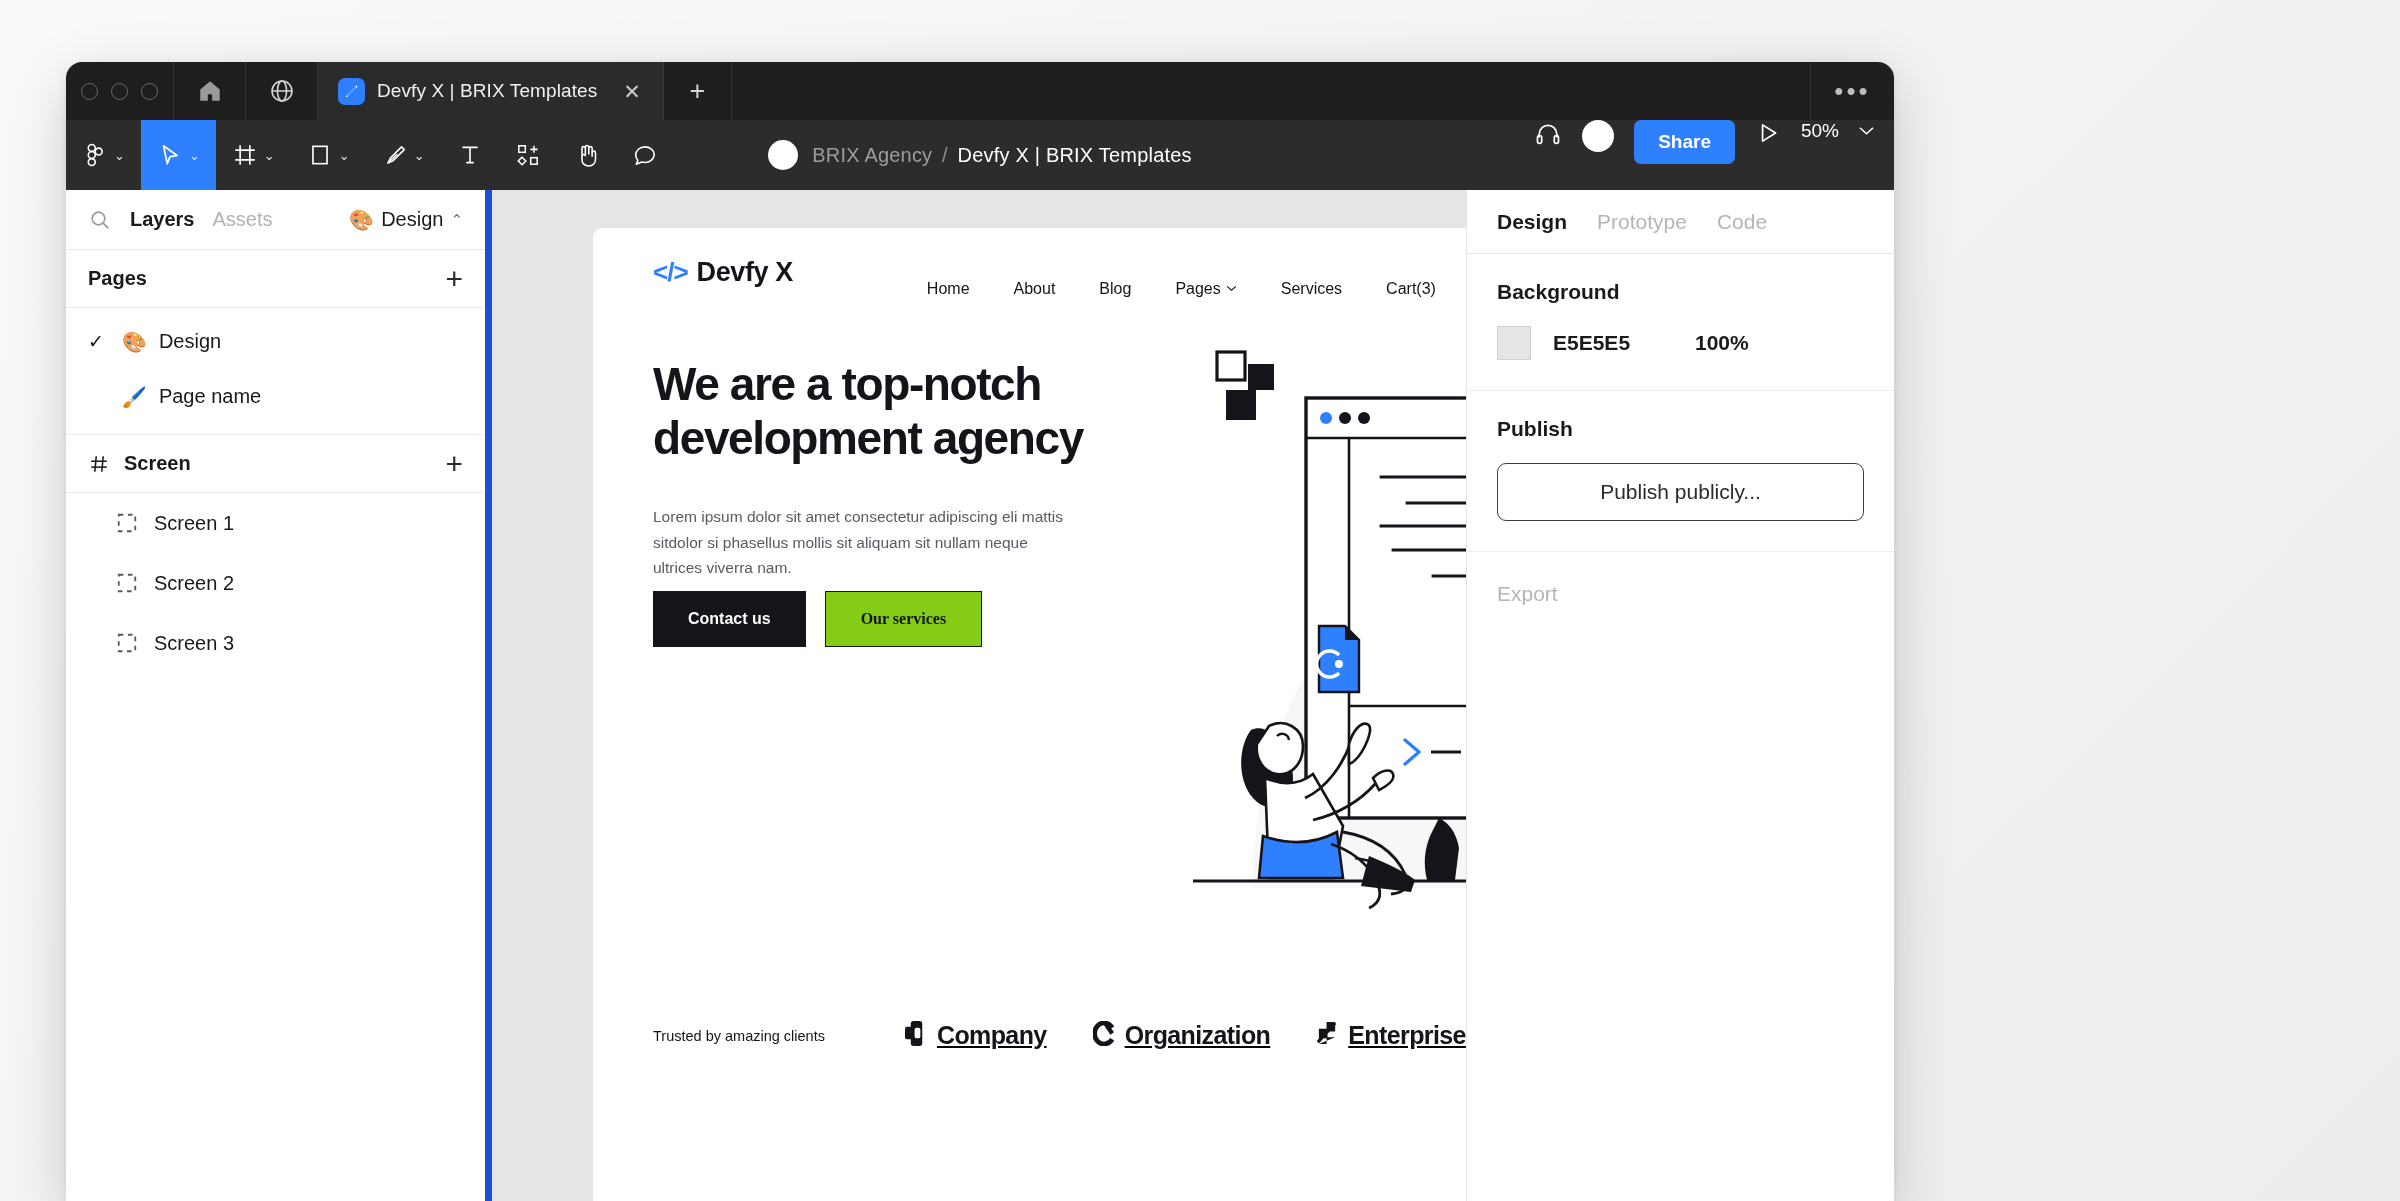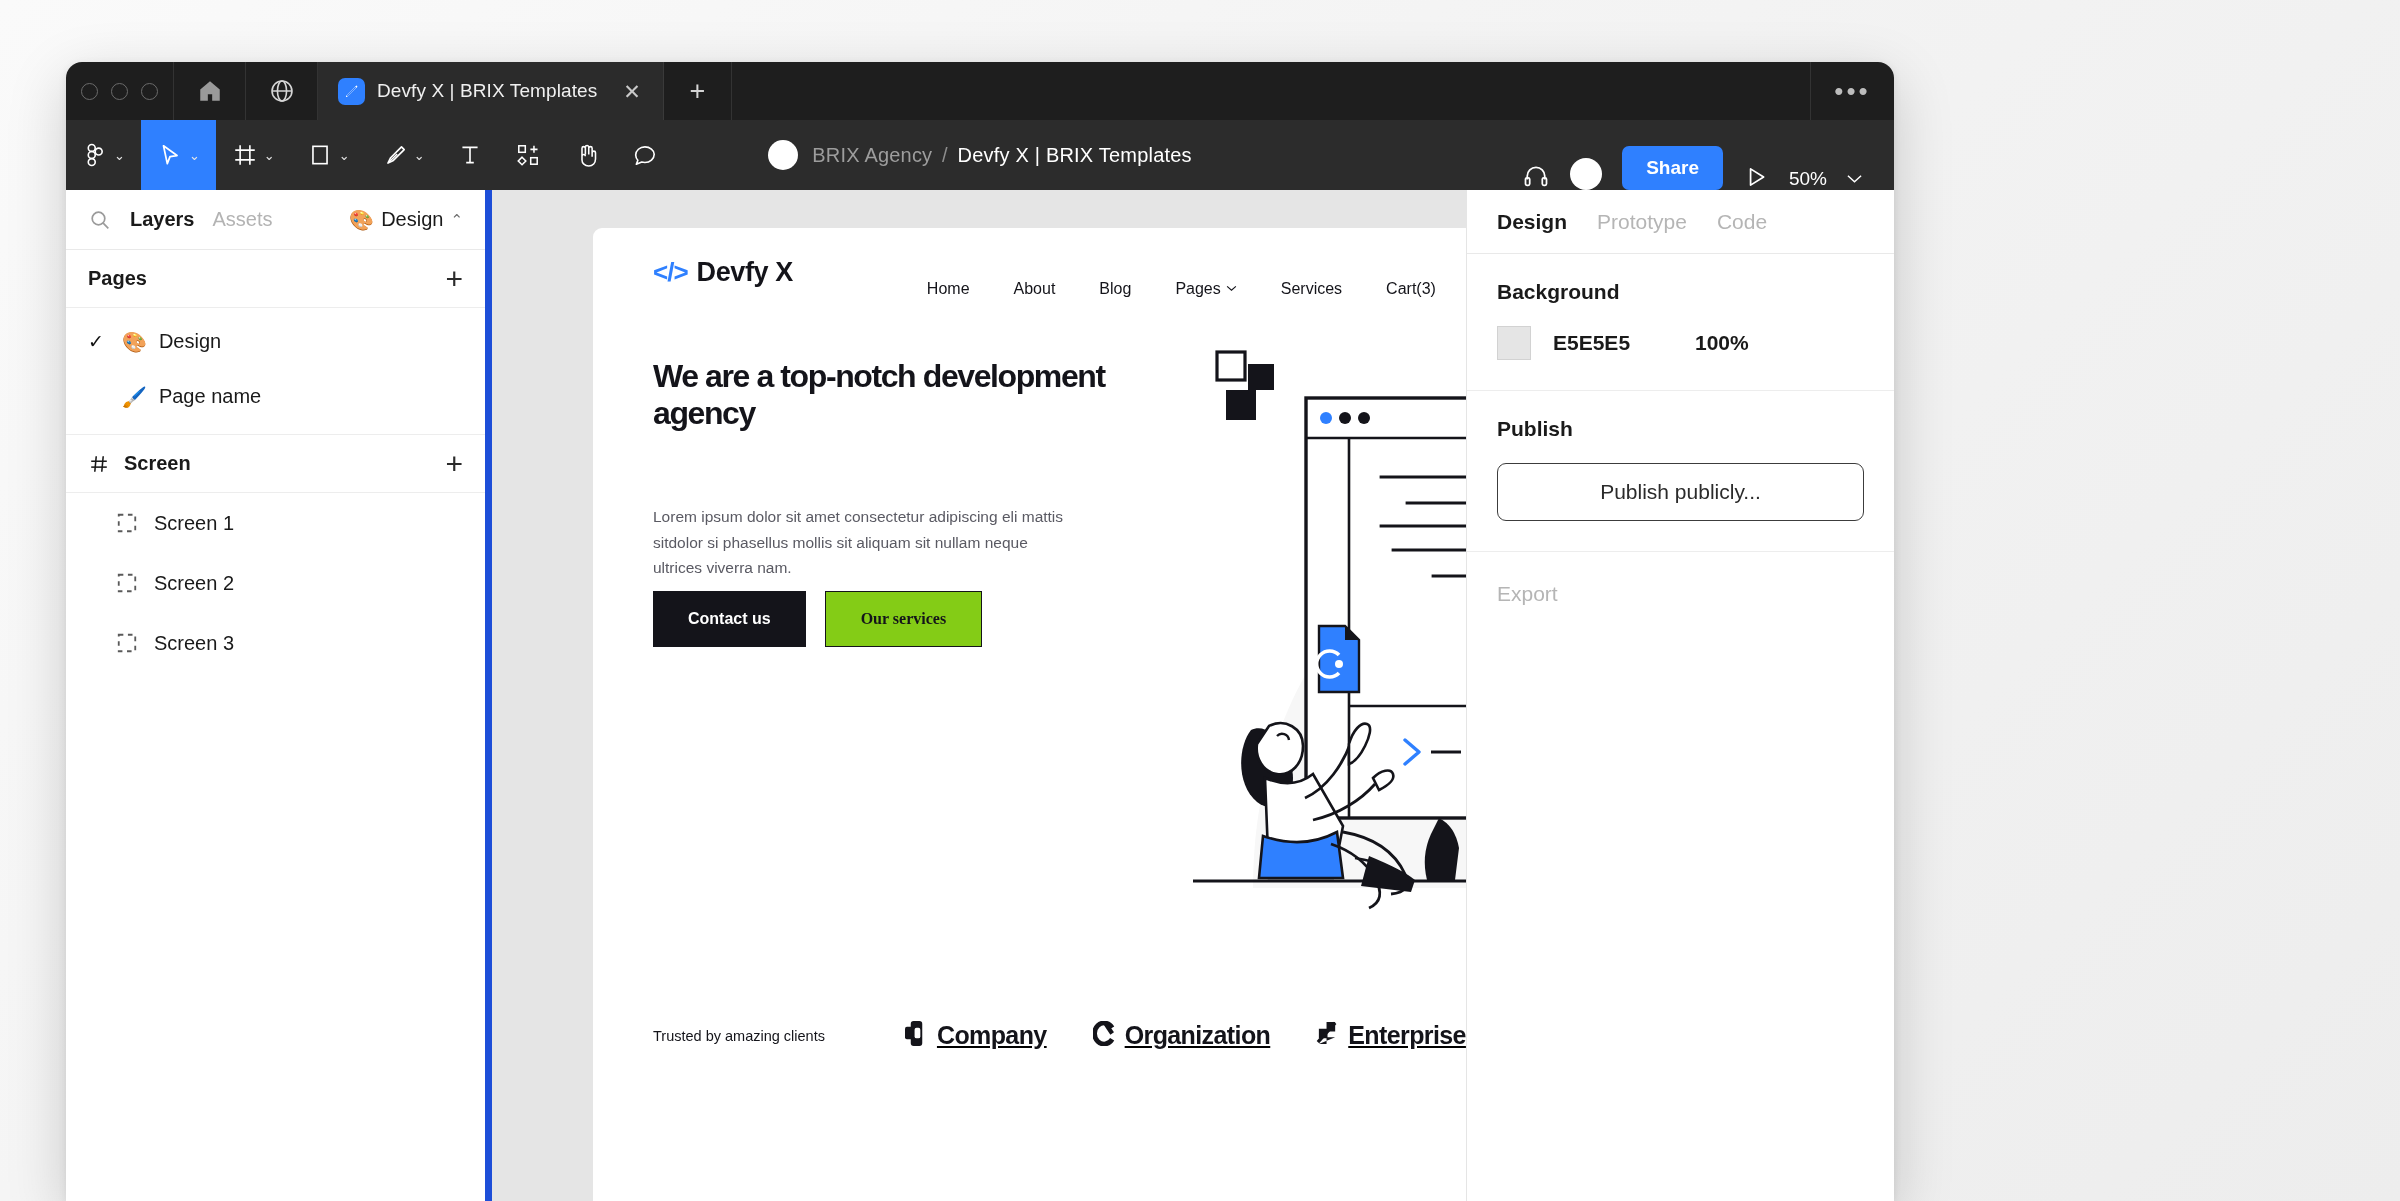--- a/index.html
+++ b/index.html
@@ -98,22 +98,22 @@
   .team-avatar {
     width: 30px; height: 30px; border-radius: 50%; background: #fff;
     pointer-events: auto;
   }
   .bc { font-size: 20px; color: #fff; letter-spacing: .2px; }
   .bc-team { color: #9d9d9d; }
   .bc-sep { color: #8d8d8d; margin: 0 4px; }
   .bc-file { color: #fff; }
   .toolbar-right {
     margin-left: auto;
-    display: flex; align-items: flex-end; gap: 20px;
-    padding-right: 32px;
+    display: flex; align-items: flex-start; gap: 20px;
+    padding-right: 20px;
   }
   .user-avatar { width: 32px; height: 32px; border-radius: 50%; background: #fff; }
   .share-btn {
     background: #2f80ff; color: #fff;
     font-size: 19px; font-weight: bold;
     padding: 11px 24px; border-radius: 7px;
     border: none; cursor: pointer;
     font-family: inherit;
   }
   .zoom-label { color: #fff; font-size: 19px; display:flex; align-items:center; gap:20px; cursor:pointer;}
@@ -196,21 +196,21 @@
   .site-link { font-size: 16px; color: #14141a; cursor: pointer; display:flex; align-items:center; gap:5px;}
   .nav-cta {
     margin-left: auto;
     background: #14141a; color: #fff;
     font-size: 15px; padding: 13px 23px;
     border: none; cursor: pointer; font-family: inherit;
   }
   .hero-h1 {
     position: absolute; left: 60px; top: 130px;
     width: 560px;
-    font-size: 32px; line-height: 1.17;
+    font-size: 46px; line-height: 1.17;
     font-weight: bold; color: #14141a; letter-spacing: -1.4px;
   }
   .hero-p {
     position: absolute; left: 60px; top: 276px;
     width: 420px;
     font-size: 15.5px; line-height: 1.65; color: #5a5a63;
   }
   .hero-btns { position: absolute; left: 60px; top: 363px; display: flex; gap: 19px; }
   .btn-dark {
     background: #14141a; color: #fff; font-size: 16px; font-weight: bold;

